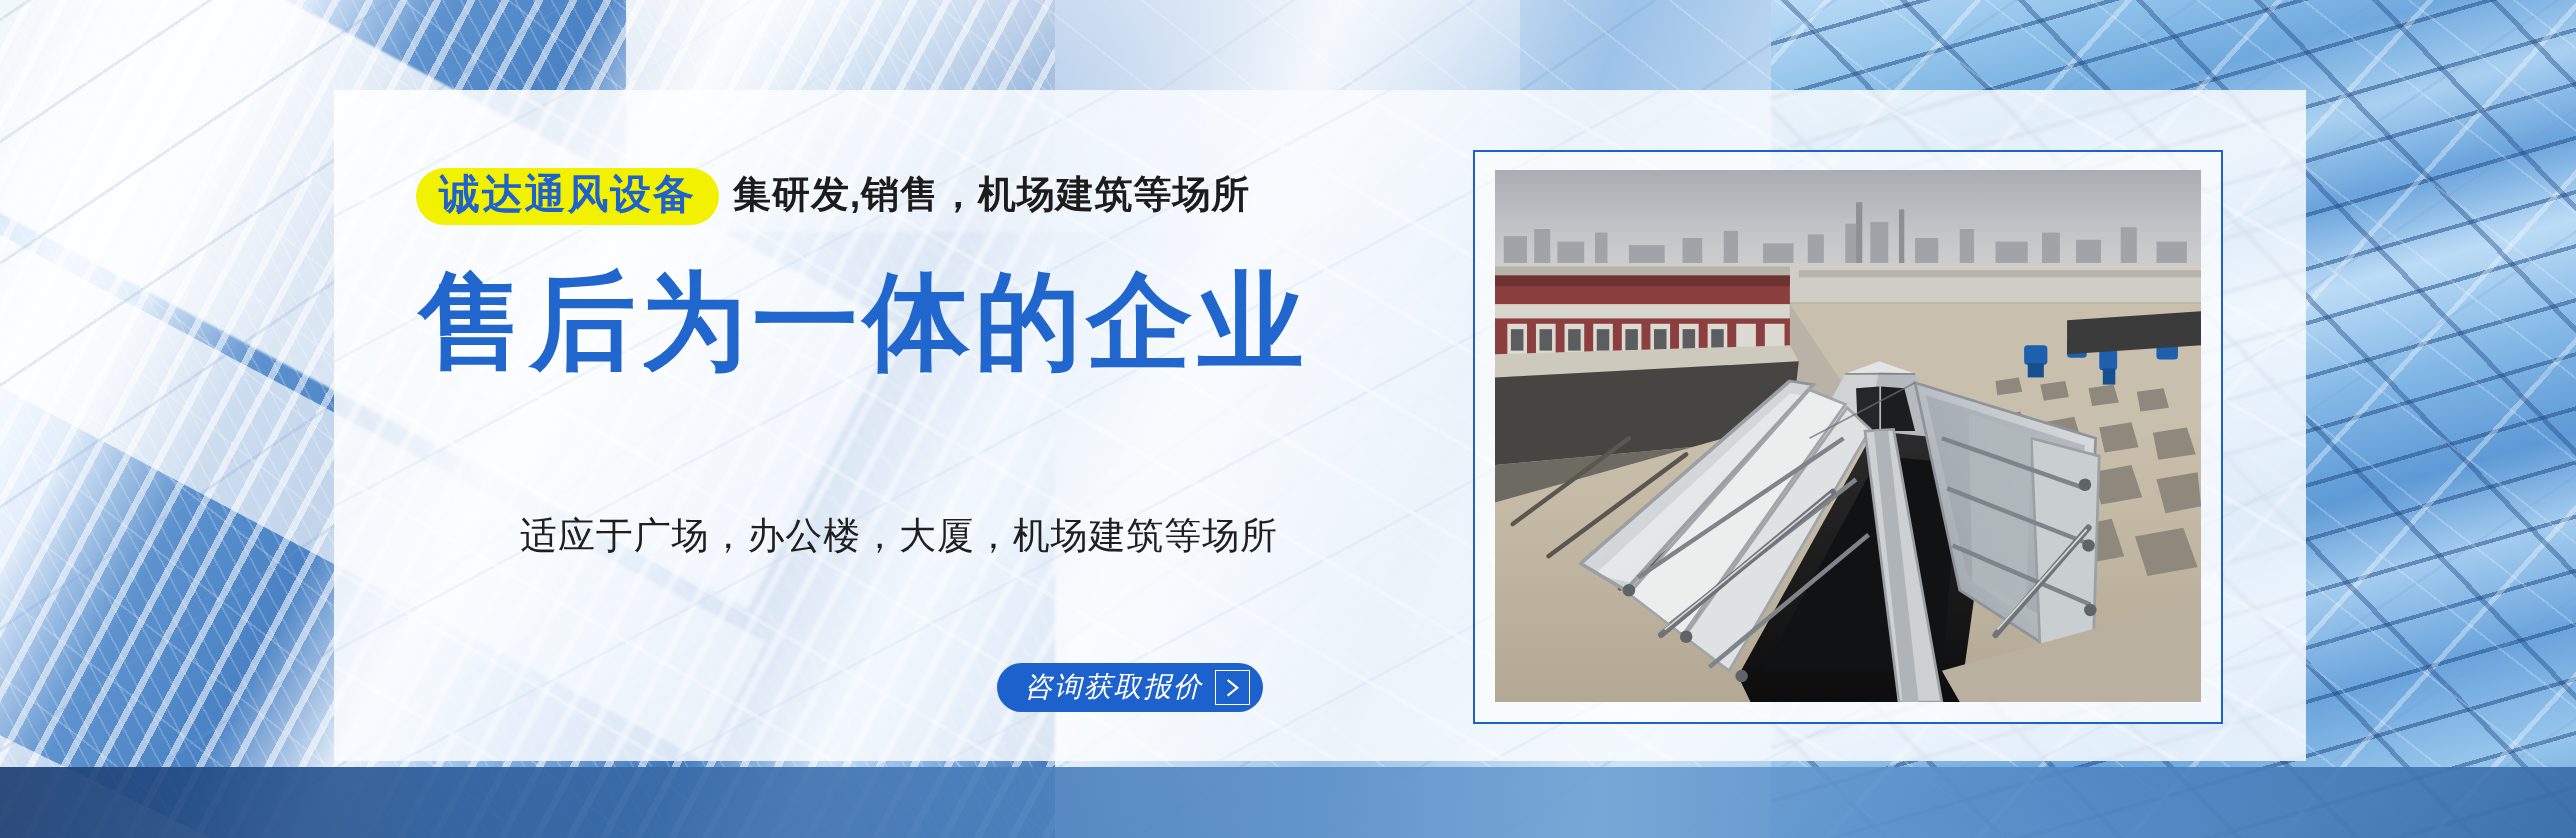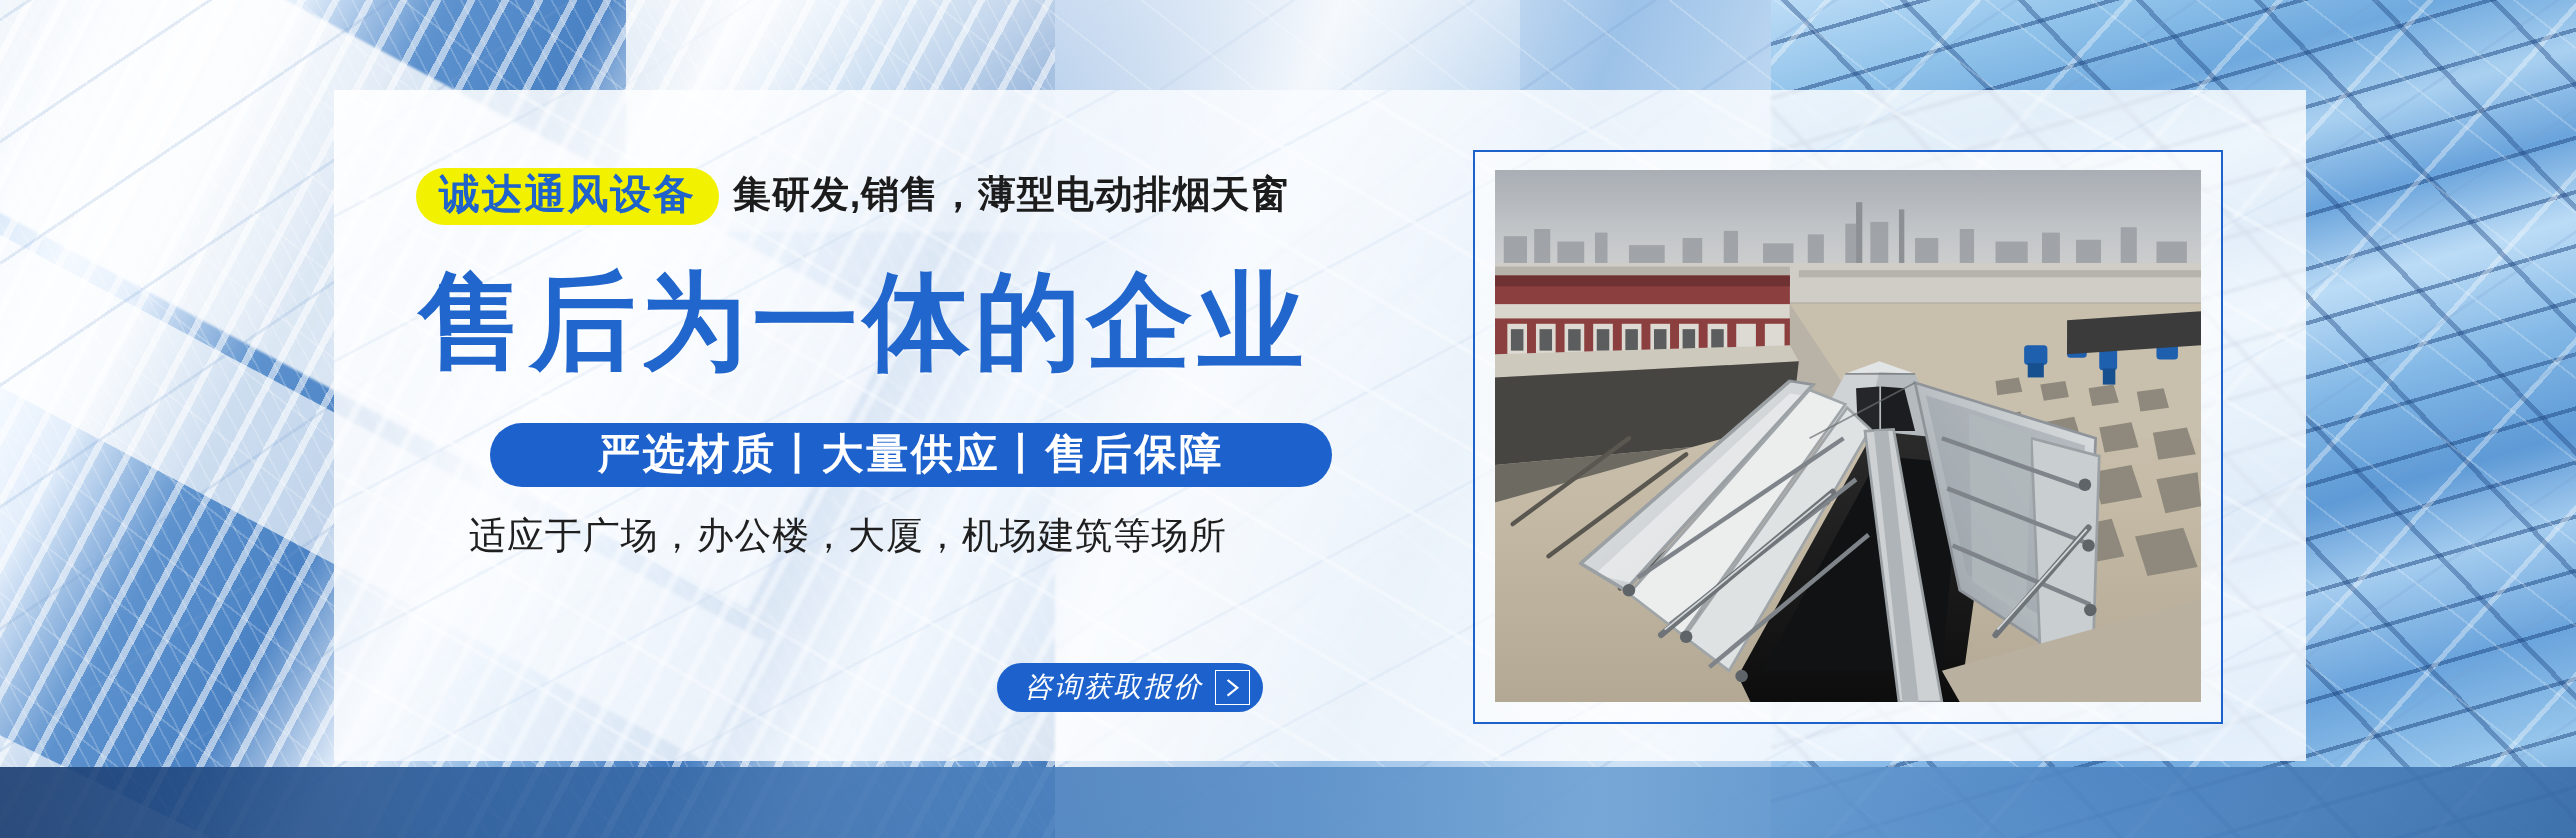--- a/index.html
+++ b/index.html
@@ -176,21 +176,21 @@
     color:#ffffff;
     font-size:42px;
     font-weight:bold;
     letter-spacing:2.7px;
     line-height:1;
     white-space:nowrap;
     padding-bottom:2.7px;
   }
 
   .scope{
-    position:absolute;left:469px;top:517px;
+    position:absolute;left:520px;top:517px;
     color:#1f1f1f;
     font-size:37px;
     letter-spacing:0.9px;
     line-height:1;
     white-space:nowrap;
   }
 
   .cta{
     position:absolute;left:997px;top:663px;
     height:49px;
@@ -246,28 +246,25 @@
   <div class="bg-hatch"></div>
   <div class="bg-topfade"></div>
   <div class="bg-botband"></div>
 
   <div class="panel">
     <div class="panel-sheen"></div>
   </div>
 
   <div class="eyebrow">
     <span class="badge">诚达通风设备</span>
-    <span class="eyebrow-text">集研发,销售，薄型电动排烟天窗</span>
+    <span class="eyebrow-text">集研发,销售，机场建筑等场所</span>
   </div>
 
   <div class="headline">售后为一体的企业</div>
 
-  <div class="features">
-    <span class="features-text">严选材质丨大量供应丨售后保障</span>
-  </div>
 
   <div class="scope">适应于广场，办公楼，大厦，机场建筑等场所</div>
 
   <div class="cta">
     <span class="cta-label">咨询获取报价</span>
     <span class="cta-arrow">
       <svg width="19.7" height="19.7" viewBox="0 0 22 22" aria-hidden="true">
         <polyline points="6,3 16,11 6,19" fill="none" stroke="#ffffff" stroke-width="2.4" stroke-linecap="square" stroke-linejoin="miter"></polyline>
       </svg>
     </span>

